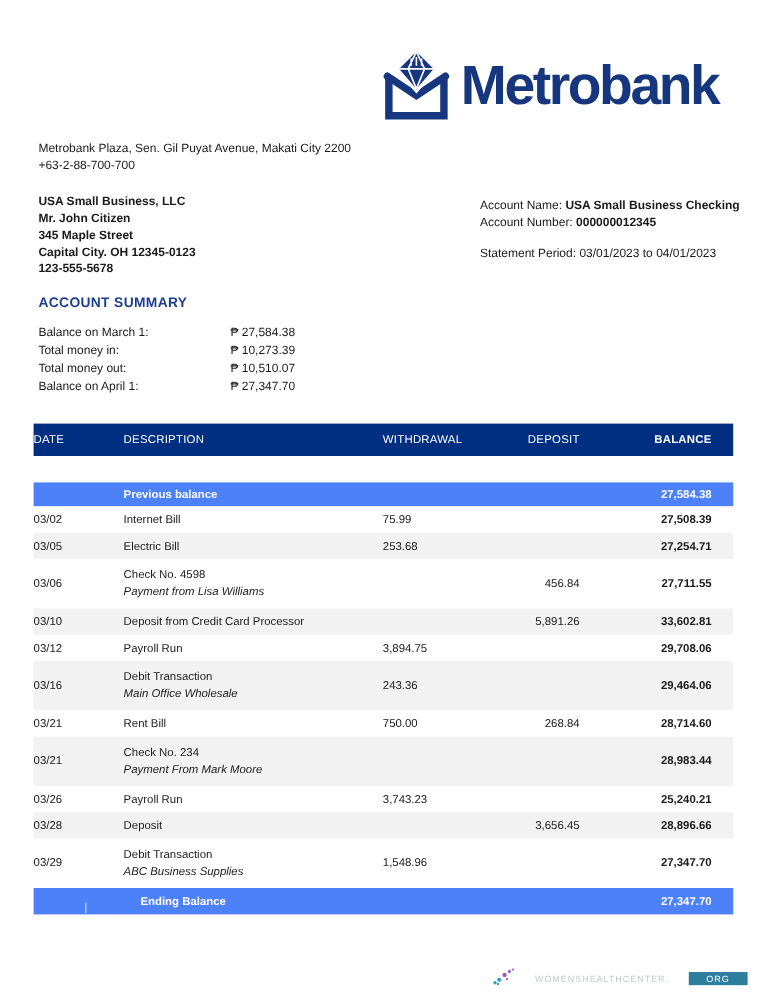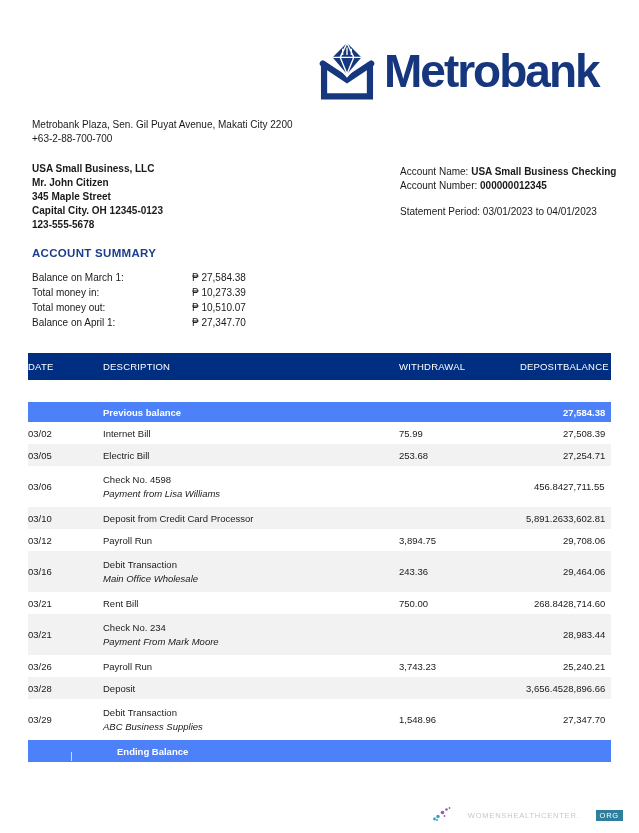--- a/index.html
+++ b/index.html
@@ -34,31 +34,31 @@
   
   .txn-table{position:absolute;left:28px;top:353px;width:583px;font-size:9.5px;}
   .thead{display:flex;align-items:center;height:27px;background:var(--header-blue);color:#fff;letter-spacing:.2px;}
   .bar{display:flex;align-items:center;background:var(--bar-blue);color:#fff;font-weight:bold;margin-top:22px;}
   .bar.prev{height:20px;}
   .bar.end{height:22px;margin-top:0;gap:14px;}
   .trow{display:flex;align-items:center;height:22px;background:#fff;}
   .trow.alt{background:var(--row-alt);}
   .trow.tall{height:41px;}
   .c-date{width:75px;flex:0 0 auto;}
-  .c-desc{width:296px;flex:0 0 auto;display:flex;flex-direction:column;justify-content:center;gap:3px;}
+  .c-desc{width:216px;flex:0 0 auto;display:flex;flex-direction:column;justify-content:center;gap:3px;}
   .desc-note{font-style:italic;}
   .c-wd{width:107px;flex:0 0 auto;text-align:left;}
   .c-dep{width:57px;flex:0 0 auto;text-align:right;}
-  .c-bal{flex:1;text-align:center;padding-right:18px;}
+  .c-bal{flex:1;text-align:right;padding-right:18px;font-weight:bold;}
   .artifact2{position:absolute;left:71px;top:752px;width:1px;height:9px;background:#d9d9d9;}
 
   
   .watermark{position:absolute;right:16px;top:806px;display:flex;align-items:center;gap:16px;
              font-size:7.5px;letter-spacing:.8px;color:var(--wm-text);}
-  .wm-org{background:var(--wm-badge);color:#fff;padding:1px 4px;letter-spacing:.8px;}
+  .wm-org{background:var(--wm-badge);color:#fff;padding:1px 15px;letter-spacing:.8px;}
 </style>
 </head>
 <body style="--navy: #16377E; --header-blue: #002F82; --bar-blue: #4C81FA; --row-alt: #F2F2F2; --heading-blue: #1D3E8C; --wm-text: #C4C9CE; --wm-badge: #2E7F9E;">
 
 <div class="page">
 
   <div class="logo">
     <span>
       <svg width="62" height="62" viewBox="0 0 100 100">
         <path d="M13 40 L13 91 L87 91 L87 40" fill="none" stroke="#16377E" stroke-width="10" stroke-linejoin="miter"></path>

